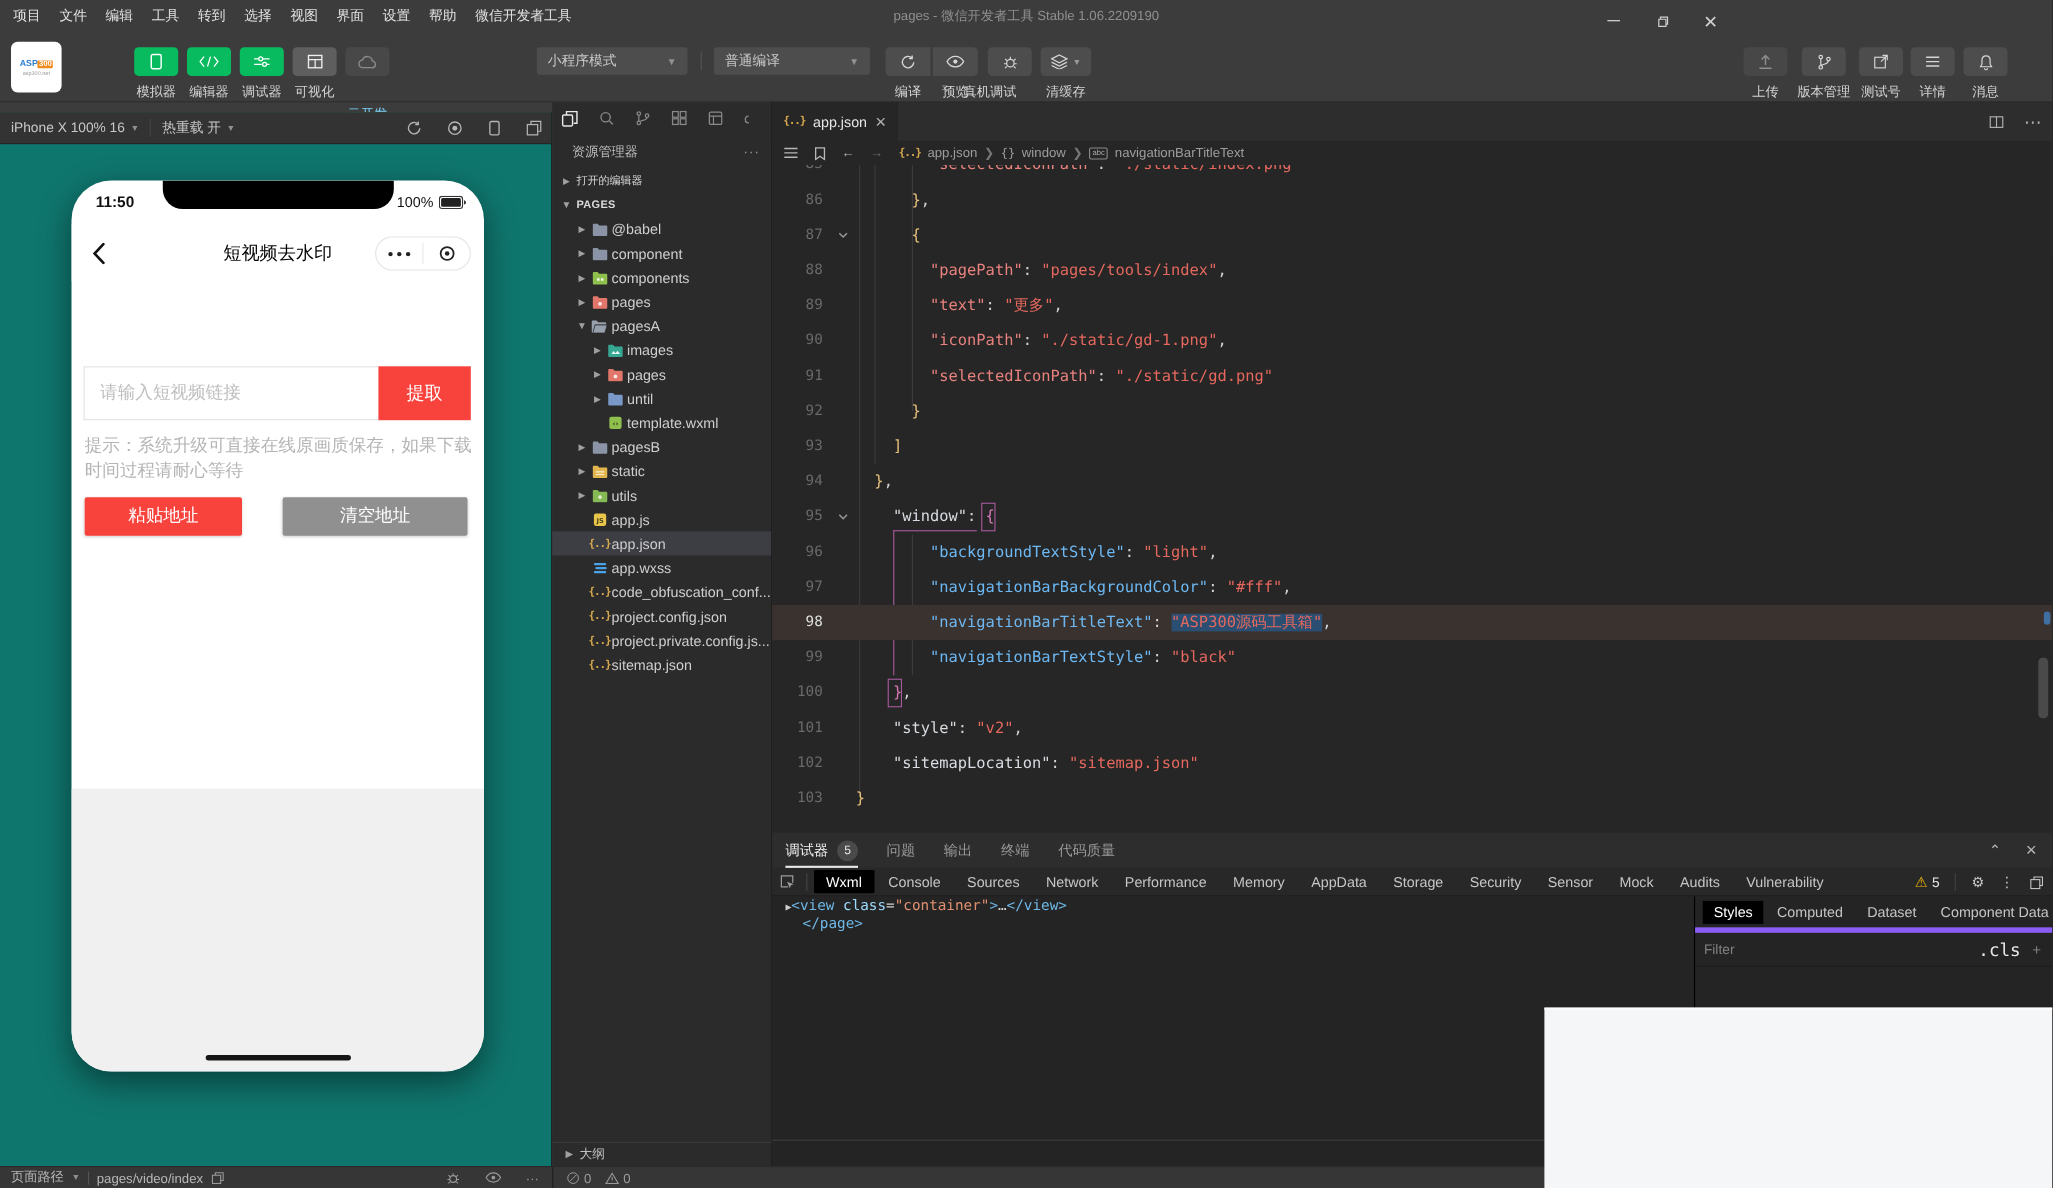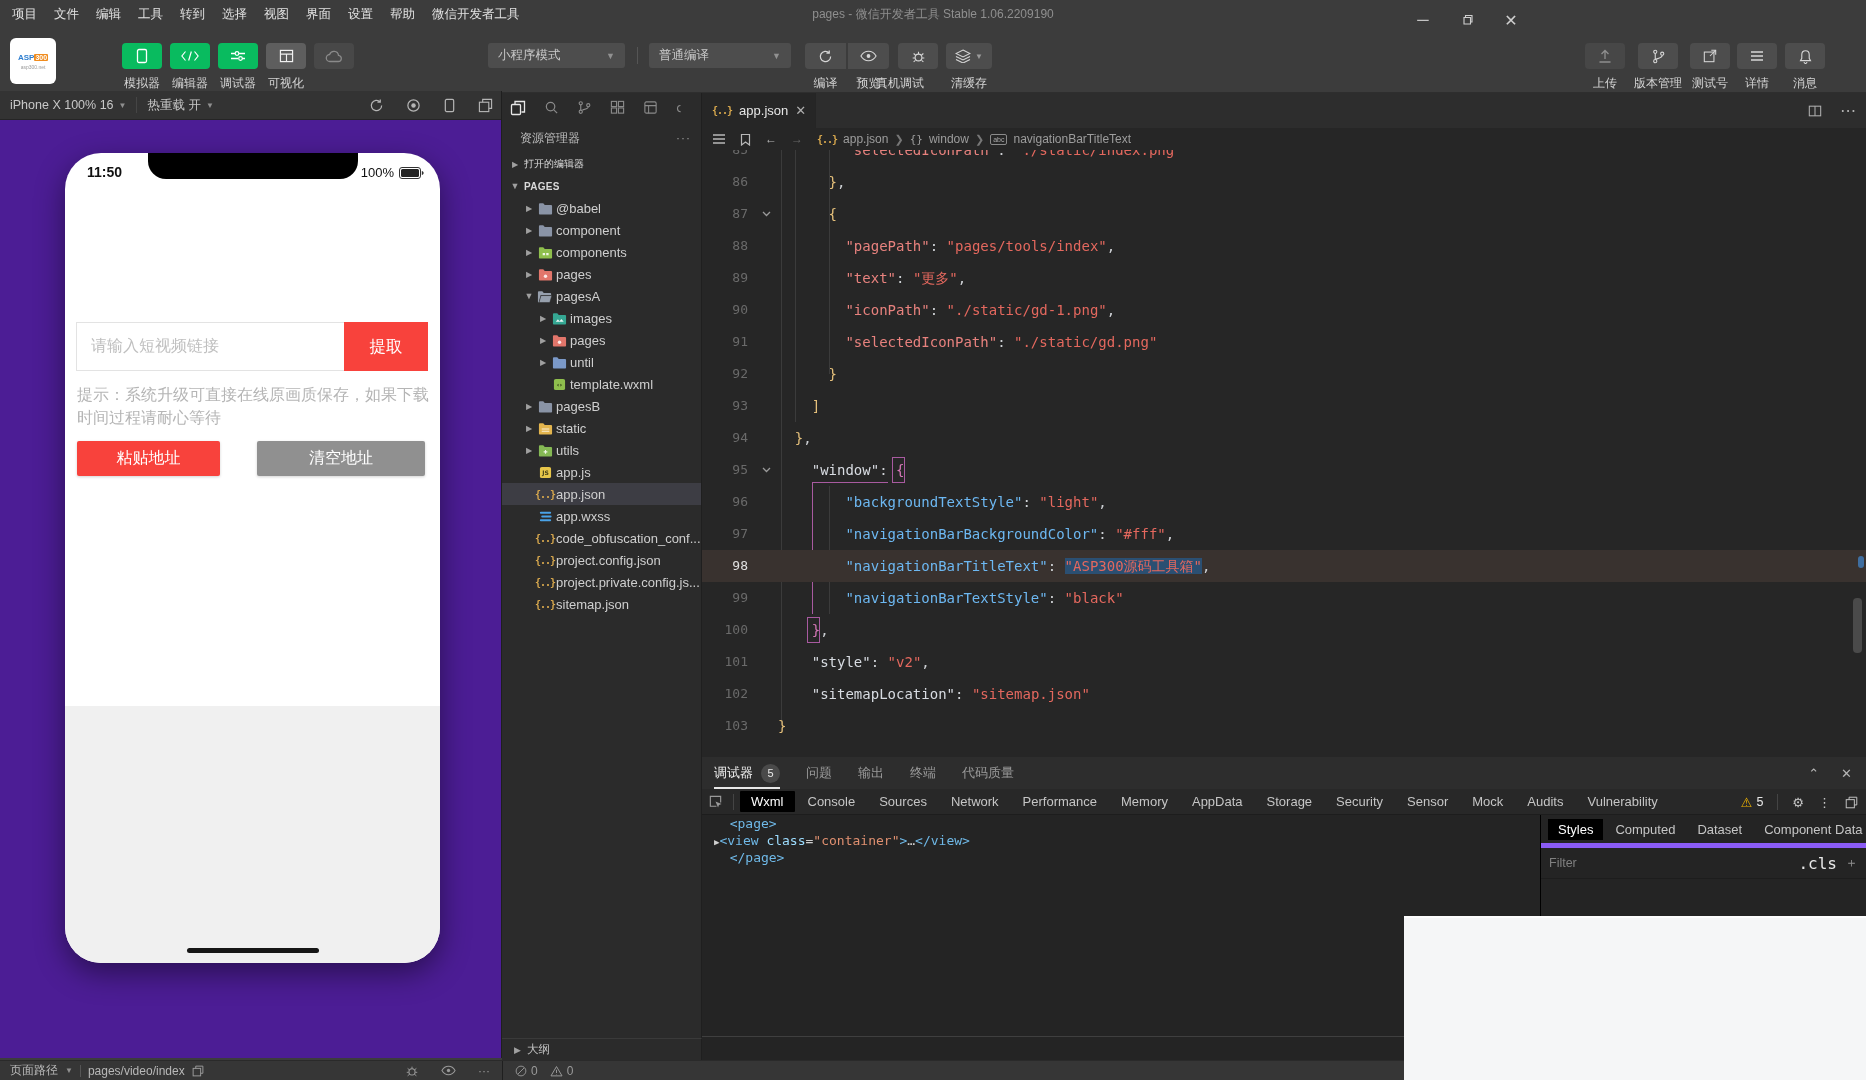--- a/index.html
+++ b/index.html
@@ -1,21 +1,21 @@
 <!DOCTYPE html>
 <html><head>
 <meta charset="utf-8">
 <style>
   html,body{margin:0;padding:0;background:#1e1e1e;}
   #app{position:relative;width:1866px;height:1080px;background:#3c3c3c;overflow:hidden;
        font-family:"Liberation Sans","DejaVu Sans",sans-serif;-webkit-font-smoothing:antialiased;}
   svg{display:block;}
 
   
-  .titlebar{position:absolute;left:0;top:0;width:1532px;height:28px;background:#3c3c3c;}
+  .titlebar{position:absolute;left:0;top:0;width:1532px;height:28px;background:#3c3c3c;padding-left:44px;}
   .menus{position:absolute;left:12px;top:0;height:28px;display:flex;align-items:center;gap:17px;}
   .menu-item{font-size:12.5px;color:#e2e2e2;cursor:default;white-space:nowrap;}
   .win-title{position:absolute;left:633px;top:0;width:600px;height:28px;line-height:28px;text-align:center;
              font-size:12px;color:#8f8f8f;}
   .win-controls{position:absolute;right:6px;top:0;height:40px;display:flex;align-items:center;gap:14px;}
   .win-btn{width:30px;height:26px;display:flex;align-items:center;justify-content:center;color:#cfcfcf;}
 
   
   .toolbar{position:absolute;left:0;top:28px;width:1866px;height:65px;background:#3c3c3c;border-bottom:1px solid #2e2e2e;box-sizing:border-box;}
   .logo{position:absolute;left:10px;top:10px;width:46px;height:46px;background:#fff;border-radius:6px;
@@ -29,21 +29,21 @@
   .tbtn.dis{background:#484848;color:#8a8a8a;}
   .tlabel{position:absolute;top:47px;font-size:12px;color:#d4d4d4;text-align:center;white-space:nowrap;transform:translateX(-50%);}
   .tlabel.dim{color:#7dd3fc;margin-top:20px;}
   .select{position:absolute;top:15px;height:25px;background:#4d4d4d;border-radius:3px;display:flex;align-items:center;
           padding:0 10px;font-size:12.5px;color:#c9c9c9;box-sizing:border-box;}
   .select .caret{margin-left:auto;color:#919191;font-size:9px;}
   .vdiv{position:absolute;width:1px;background:#555;}
   .iconbtn{position:absolute;top:15px;height:26px;background:#4d4d4d;display:flex;align-items:center;justify-content:center;color:#d6d6d6;}
 
   
-  .sim-panel{position:absolute;left:0;top:91px;width:502px;height:967px;background:#4c1d95;border-right:1px solid #1f1f1f;box-sizing:border-box;}
+  .sim-panel{position:absolute;left:0;top:102px;width:502px;height:967px;background:#0f766e;border-right:1px solid #1f1f1f;box-sizing:border-box;}
   .sim-toolbar{position:absolute;left:0;top:0;width:100%;height:29px;background:#333;border-bottom:1px solid #252525;
                display:flex;align-items:center;font-size:12.5px;color:#c8c8c8;box-sizing:border-box;}
   .sim-tool-item{display:flex;align-items:center;gap:5px;padding:0 10px;height:100%;}
   .sim-caret{font-size:8px;color:#8f8f8f;}
   .sim-icons{position:absolute;right:8px;top:0;height:29px;display:flex;align-items:center;gap:22px;color:#b5b5b5;}
 
   
   .phone{position:absolute;left:65px;top:62px;width:375px;height:810px;background:#fff;border-radius:36px;
          box-shadow:0 10px 30px rgba(0,0,0,.45);overflow:hidden;}
   .notch{position:absolute;left:50%;top:0;transform:translateX(-50%);width:210px;height:26px;background:#000;border-radius:0 0 18px 18px;}
@@ -386,20 +386,42 @@
         <div class="p-batt">
           <span>100%</span>
           <svg width="25" height="12" viewBox="0 0 25 12">
               <rect x="0.5" y="0.5" width="21" height="11" rx="2.5" fill="none" stroke="#333" stroke-width="1"></rect>
               <rect x="2" y="2" width="18" height="8" rx="1.5" fill="#222"></rect>
               <path d="M22.8 4v4c1.2-.3 1.8-1 1.8-2s-.6-1.7-1.8-2z" fill="#333"></path>
             </svg>
         </div>
       </div>
       <div class="notch"></div>
+      <div class="p-nav">
+        <div class="p-back">
+          <svg width="13" height="21" viewBox="0 0 13 21">
+              <path d="M11 2 3 10.5 11 19" fill="none" stroke="#111" stroke-width="2.4" stroke-linecap="round"></path>
+            </svg>
+        </div>
+        <div class="p-title">短视频去水印</div>
+        <div class="capsule">
+          <div class="cap-dots">
+              <i></i>
+              <i></i>
+              <i></i>
+            </div>
+          <div class="cap-div"></div>
+          <div class="cap-target">
+            <svg width="17" height="17" viewBox="0 0 18 18">
+                <circle cx="9" cy="9" r="6.2" fill="none" stroke="#222" stroke-width="1.7"></circle>
+                <circle cx="9" cy="9" r="2.2" fill="#222"></circle>
+              </svg>
+          </div>
+        </div>
+      </div>
       <div class="p-input-row">
         <div class="p-input">请输入短视频链接</div>
         <div class="p-extract">提取</div>
       </div>
       <div class="p-tip">提示：系统升级可直接在线原画质保存，如果下载时间过程请耐心等待</div>
       <div class="p-btn red">粘贴地址</div>
       <div class="p-btn gray2">清空地址</div>
       <div class="p-graybg"></div>
       <div class="p-home"></div>
     </div>
@@ -792,21 +814,20 @@
         <span>⋮</span>
         <span>
             <svg width="13" height="13" viewBox="0 0 16 16">
               <rect x="1.5" y="4.5" width="10" height="10" fill="none" stroke="currentColor" stroke-width="1.2"></rect>
               <path d="M5 4.5V1.5h9.5V11h-3" fill="none" stroke="currentColor" stroke-width="1.2"></path>
             </svg>
           </span>
       </div>
     </div>
     <div class="wxml-pane" id="wxmlPane">
-        <div class="wline"><span class="wk-pln">  </span><span class="wk-tag">&lt;page&gt;</span></div>
         <div class="wline"><span class="tri">▶</span><span class="wk-tag">&lt;view</span><span class="wk-pln"> </span><span class="wk-attr">class</span><span class="wk-pln">=</span><span class="wk-str">"container"</span><span class="wk-tag">&gt;</span><span class="wk-pln">…</span><span class="wk-tag">&lt;/view&gt;</span></div>
         <div class="wline"><span class="wk-pln">  </span><span class="wk-tag">&lt;/page&gt;</span></div>
       </div>
     <div class="styles-pane">
       <div class="st-tabs" id="stTabs">
           <span class="st-tab active">Styles</span>
           <span class="st-tab">Computed</span>
           <span class="st-tab">Dataset</span>
           <span class="st-tab">Component Data</span>
         </div>

